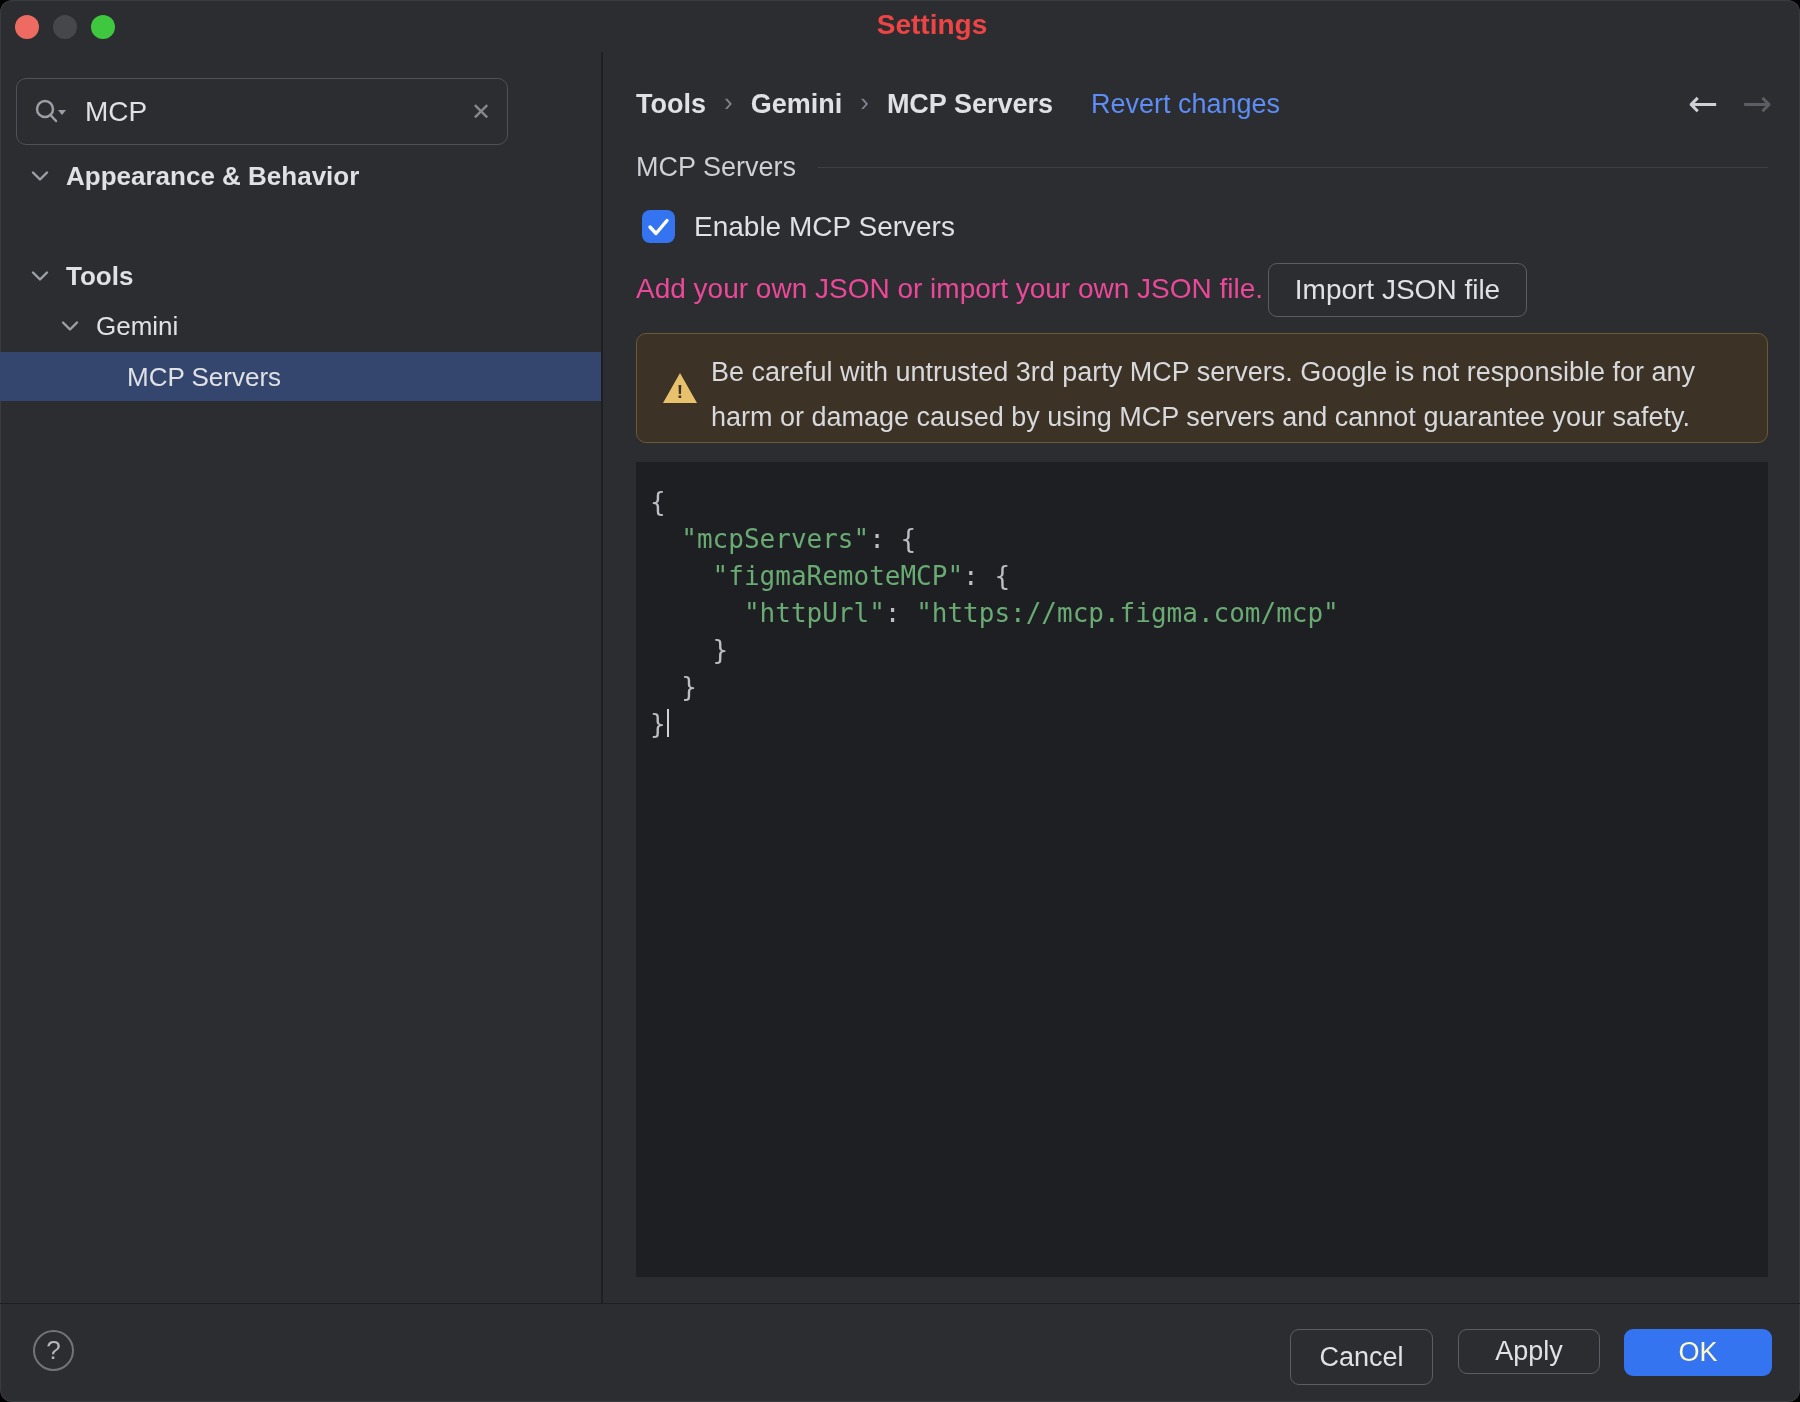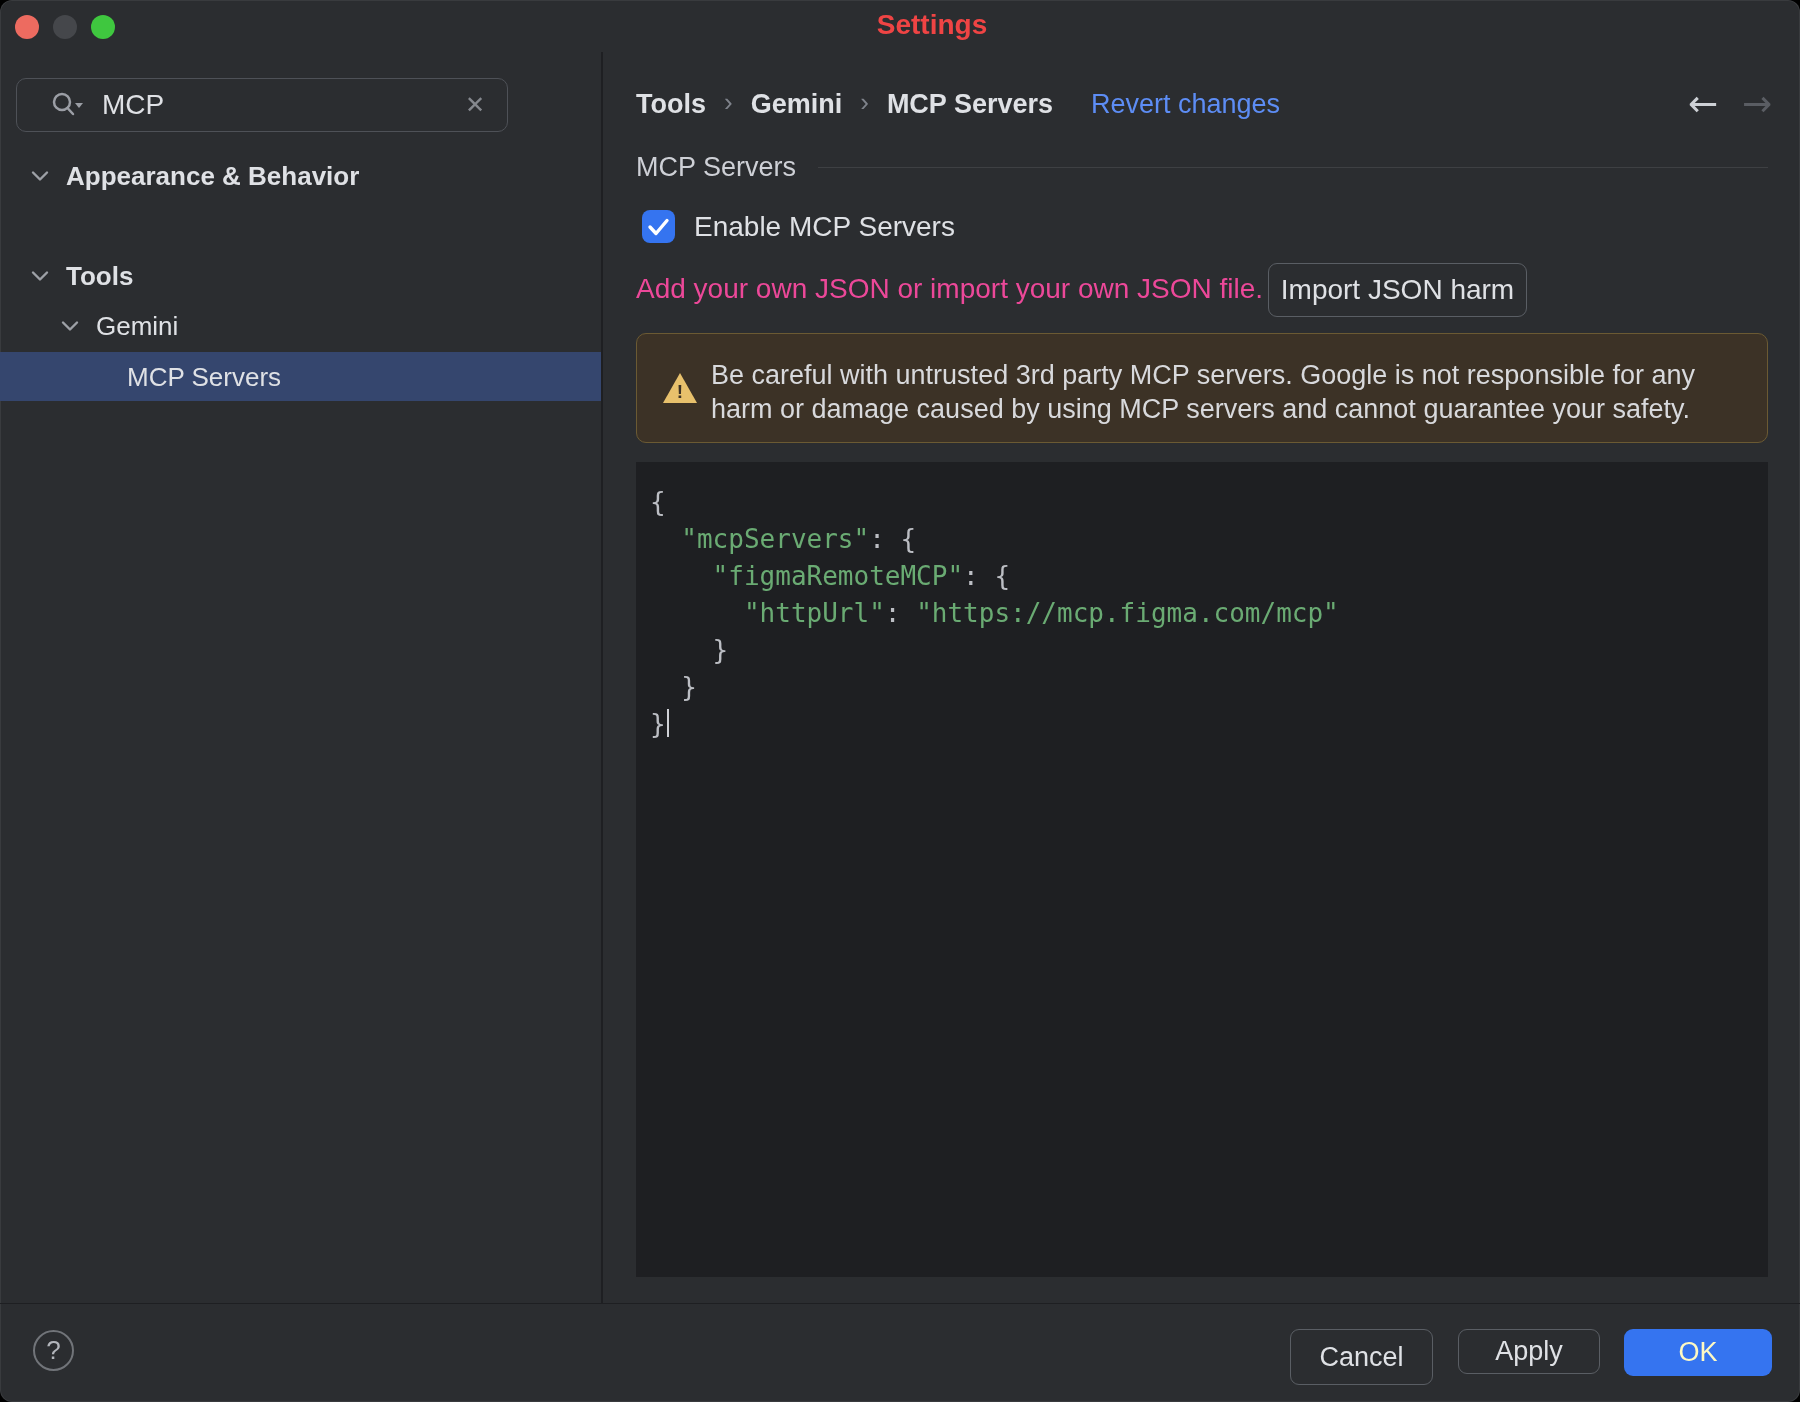--- a/index.html
+++ b/index.html
@@ -8,22 +8,22 @@
     overflow:hidden;box-shadow:inset 0 0 0 1px rgba(255,255,255,0.07);}
   
   .titlebar{position:absolute;left:0;top:0;width:100%;height:52px;}
   .light{position:absolute;top:15px;width:24px;height:24px;border-radius:50%;}
   .light.close{left:15px;background:var(--close,#ed6b60);}
   .light.min{left:53px;background:var(--minimize,#45474b);}
   .light.zoomb{left:91px;background:var(--zoom,#3fc73f);}
   .win-title{position:absolute;left:0;top:9px;width:100%;text-align:center;
     font-size:28px;font-weight:bold;color:#ef4444;margin-left:32px;}
   
-  .search-box{position:absolute;left:16px;top:78px;width:492px;height:54px;box-sizing:border-box;
-    border:1.5px solid #4e5157;border-radius:10px;display:flex;align-items:center;padding:0 33px;}
+  .search-box{position:absolute;left:16px;top:78px;width:492px;height:67px;box-sizing:border-box;
+    border:1.5px solid #4e5157;border-radius:10px;display:flex;align-items:center;padding:0 16px;}
   .search-box input{flex:1;background:transparent;border:none;outline:none;color:#dfe1e5;
     font-size:28px;margin-left:16px;font-family:"Liberation Sans",sans-serif;}
   .clear-x{color:#85888e;font-size:24px;font-family:"DejaVu Sans",sans-serif;cursor:default;}
   .tree-row{position:absolute;left:0;width:601px;height:50px;}
   .tree-row.selected{background:var(--selection,#35466e);}
   .tree-label{position:absolute;top:50%;transform:translateY(-50%);color:#dfe1e5;font-size:26px;white-space:nowrap;}
   .tree-row.bold .tree-label{font-weight:bold;}
   .chev{position:absolute;top:50%;transform:translateY(-50%);line-height:0;}
   .divider{position:absolute;left:601px;top:52px;width:2px;height:1251px;background:#1e1f22;}
   
@@ -46,22 +46,22 @@
     color:#dfe1e5;display:flex;align-items:center;justify-content:center;cursor:pointer;
     font-family:"Liberation Sans",sans-serif;}
   .import-btn{position:absolute;left:1268px;top:263px;width:259px;height:54px;font-size:28px;}
   .banner{position:absolute;left:636px;top:333px;width:1132px;height:110px;box-sizing:border-box;
     background:var(--warn-bg,#3c3226);border:1.5px solid var(--warn-border,#6b5a33);border-radius:10px;}
   .warn-icon{position:absolute;left:26px;top:39px;width:34px;height:30px;}
   .warn-tri{width:0;height:0;border-left:17px solid transparent;border-right:17px solid transparent;
     border-bottom:30px solid var(--warn-icon,#e8c16c);}
   .warn-bang{position:absolute;left:0;top:8px;width:34px;text-align:center;color:#3c3226;
     font-weight:bold;font-size:19px;}
-  .banner-text{position:absolute;left:74px;right:28px;top:24px;color:#d8d9dc;
-    font-size:27px;line-height:34px;}
+  .banner-text{position:absolute;left:74px;right:28px;top:16px;color:#d8d9dc;
+    font-size:27px;line-height:45px;}
   
   .editor{position:absolute;left:636px;top:462px;width:1132px;height:815px;
     background:var(--editor-bg,#1e1f22);padding:22px 0 0 14px;box-sizing:border-box;overflow:hidden;}
   .code-line{white-space:pre;font-family:"DejaVu Sans Mono",monospace;font-size:26px;line-height:37px;height:37px;}
   .tok-p{color:#bcbec4;}
   .tok-s{color:var(--string-green,#6aab73);}
   .caret{display:inline-block;width:2px;height:28px;background:#d0d2d7;vertical-align:-4px;margin-left:1px;}
   
   .footer-rule{position:absolute;left:0;top:1303px;width:100%;height:1px;background:#1e1f22;}
   .help-btn{position:absolute;left:33px;top:1330px;width:41px;height:41px;border:2px solid #717479;
@@ -145,21 +145,21 @@
   <div class="check-row">
     <span class="checkbox">
       <svg width="25" height="22" viewBox="0 0 25 22">
         <polyline points="4,11 10,17.5 21,4.5" fill="none" stroke="#ffffff" stroke-width="3.4" stroke-linecap="round" stroke-linejoin="round"></polyline>
       </svg>
     </span>
     <span class="check-label">Enable MCP Servers</span>
   </div>
 
   <div class="import-hint">Add your own JSON or import your own JSON file.</div>
-  <button class="btn import-btn">Import JSON harm</button>
+  <button class="btn import-btn">Import JSON file</button>
 
   <div class="banner">
     <div class="warn-icon">
       <div class="warn-tri"></div>
       <div class="warn-bang">!</div>
     </div>
     <div class="banner-text">Be careful with untrusted 3rd party MCP servers. Google is not responsible for any harm or damage caused by using MCP servers and cannot guarantee your safety.</div>
   </div>
 
   <div class="editor">

